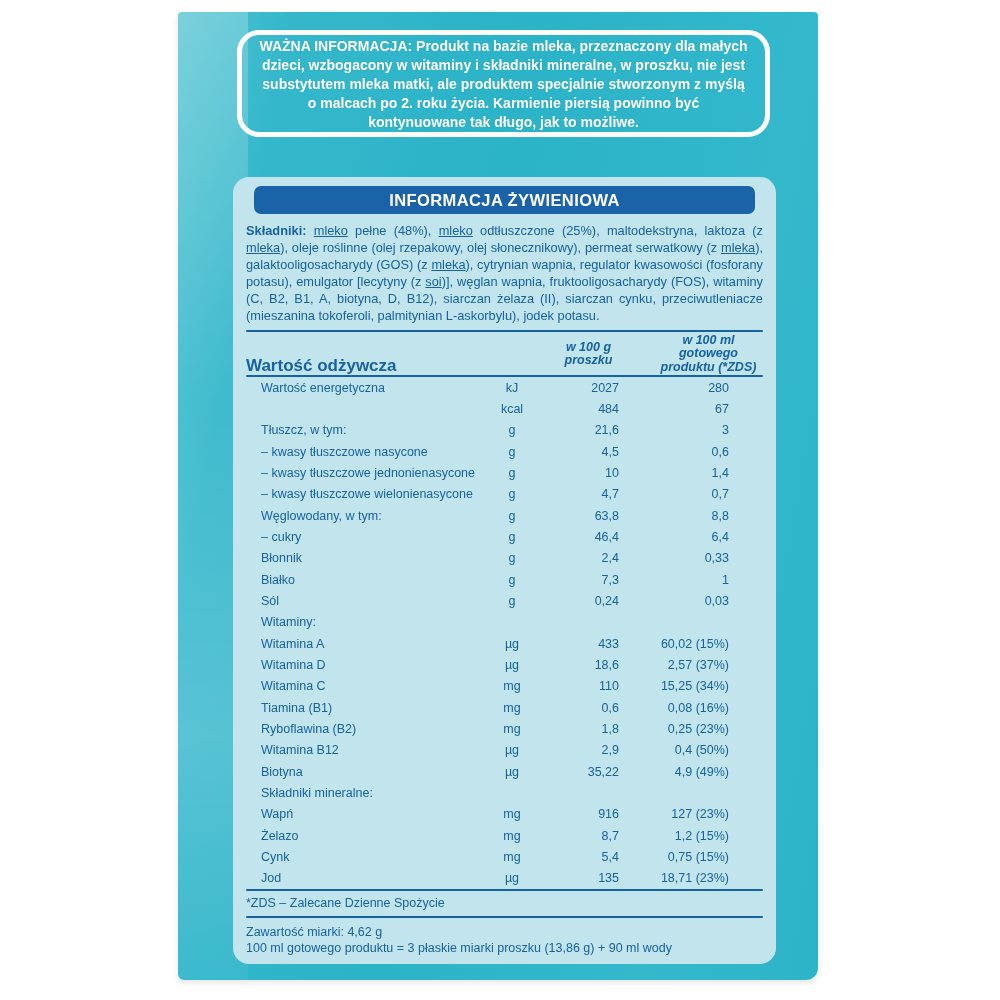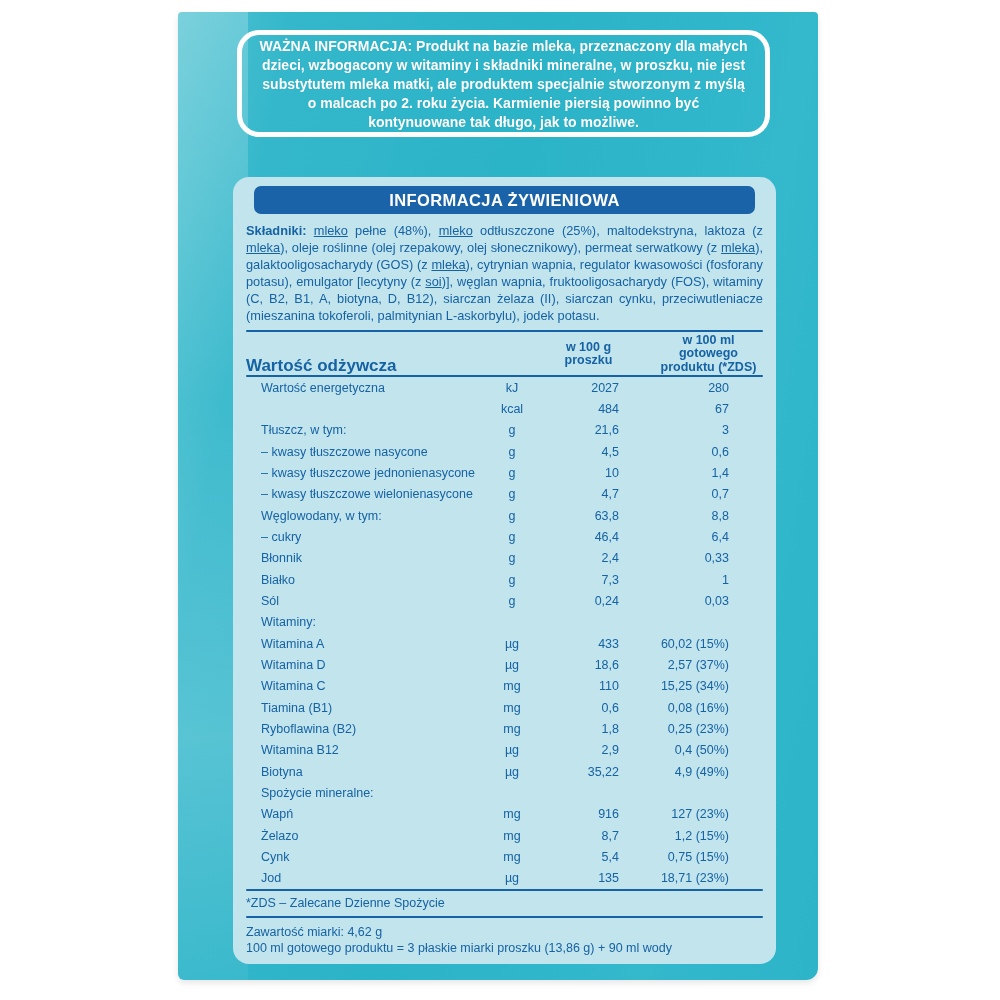--- a/index.html
+++ b/index.html
@@ -49,21 +49,21 @@
     color:#1562a4;
   }
   .ingredients .seg-bold{font-weight:bold;}
   .ingredients .seg-underline{text-decoration:underline;}
   .rule{height:2px;background:#1562a4;margin-left:13px;width:517px;border-radius:1px;}
   .thead{
     height:43px;display:grid;grid-template-columns:285px 115px 125px;
     padding-left:13px;align-items:center;
   }
   .thead .h-label{font-size:17px;font-weight:bold;margin-top:24px;}
-  .thead .h-col{font-size:12.5px;font-weight:bold;line-height:13.5px;text-align:center;white-space:pre-line;}
+  .thead .h-col{font-size:12.5px;font-weight:bold;line-height:13.5px;text-align:center;white-space:pre-line;font-style:italic;}
   .t-row{
     height:21.33px;display:grid;grid-template-columns:222px 58px 78px 110px;
     padding-left:28px;align-items:center;font-size:12.5px;
   }
   .t-row .c-label{white-space:nowrap;overflow:visible;}
   .t-row .c-unit{text-align:center;}
   .t-row .c-v1{text-align:right;}
   .t-row .c-v2{text-align:right;}
   .footnote{height:25px;display:flex;align-items:center;padding-left:13px;font-size:12.5px;}
   .notes{padding:6px 13px 0 13px;font-size:12.5px;line-height:16.5px;}
@@ -207,21 +207,21 @@
           <div class="c-v1">2,9</div>
           <div class="c-v2">0,4 (50%)</div>
         </div>
         <div class="t-row">
           <div class="c-label">Biotyna</div>
           <div class="c-unit">µg</div>
           <div class="c-v1">35,22</div>
           <div class="c-v2">4,9 (49%)</div>
         </div>
         <div class="t-row">
-          <div class="c-label">Spożycie mineralne:</div>
+          <div class="c-label">Składniki mineralne:</div>
           <div class="c-unit"></div>
           <div class="c-v1"></div>
           <div class="c-v2"></div>
         </div>
         <div class="t-row">
           <div class="c-label">Wapń</div>
           <div class="c-unit">mg</div>
           <div class="c-v1">916</div>
           <div class="c-v2">127 (23%)</div>
         </div>

